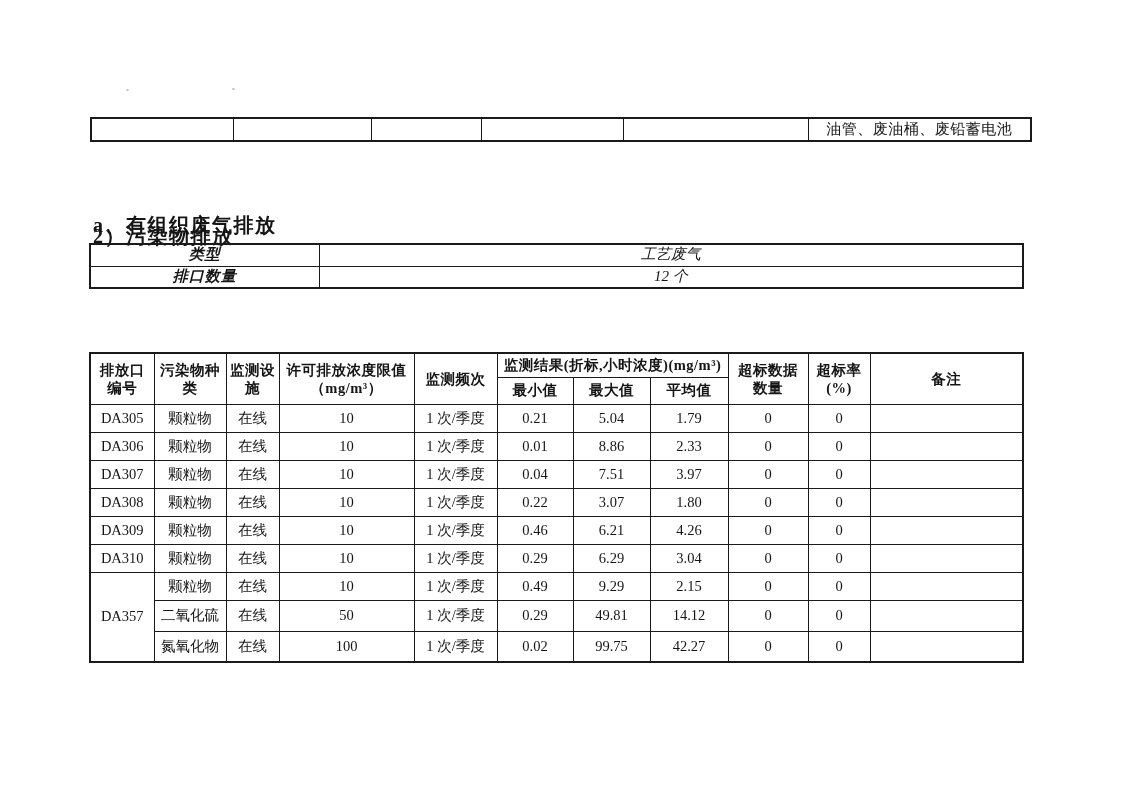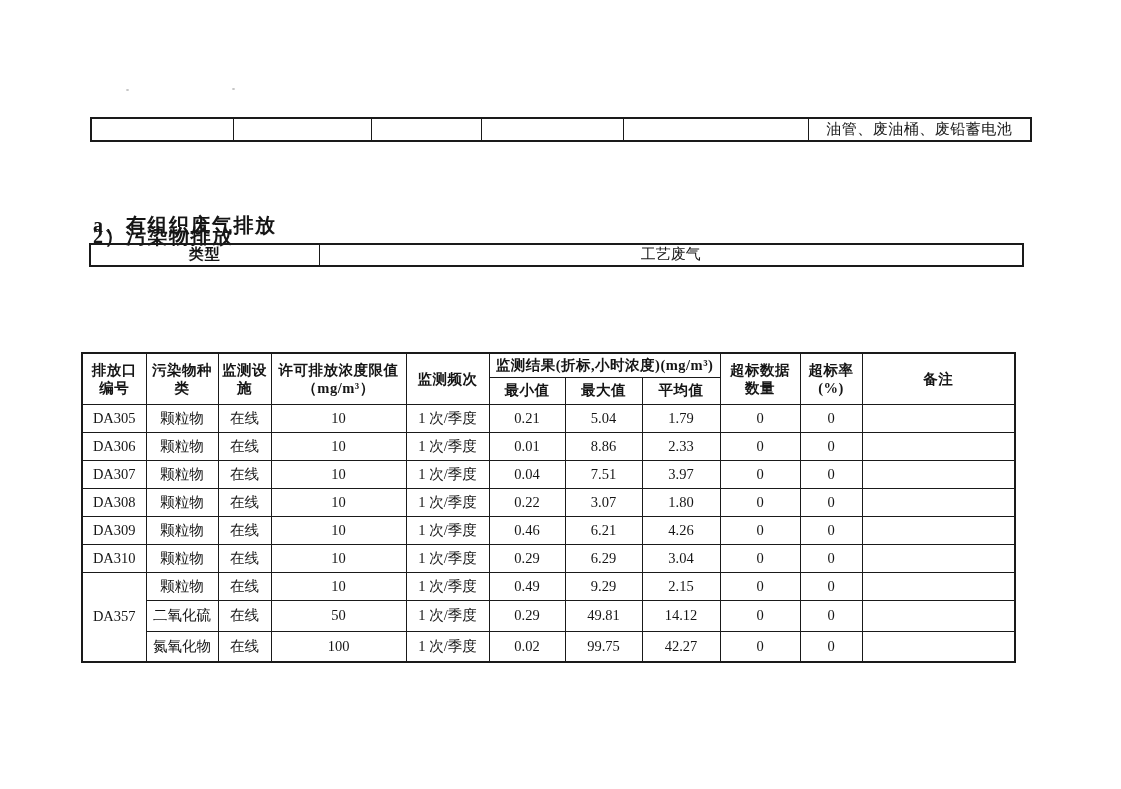--- a/index.html
+++ b/index.html
@@ -46,24 +46,24 @@
   .subsection-heading {
     position: absolute;
     left: 93px;
     top: 212px;
     font-size: 20px;
     font-weight: bold;
     letter-spacing: 1.5px;
   }
   
   .info-table { left: 89px; top: 243px; width: 933px; }
-  .info-table td { font-size: 15px; line-height: 1.32; }
+  .info-table td { font-size: 15px; line-height: 1.32; font-style: italic; }
   .info-table .row-label { font-weight: bold; letter-spacing: 1px; }
   
-  .main-table { left: 81px; top: 352px; width: 933px; }
+  .main-table { left: 89px; top: 352px; width: 933px; }
   .main-table th {
     font-size: 14.5px;
     font-weight: bold;
     line-height: 1.25;
     letter-spacing: 0.5px;
   }
   .main-table td { font-size: 14.5px; }
   .pre { white-space: pre-line; }
   .speck {
     position: absolute;
@@ -107,20 +107,24 @@
 
   <table class="doc-table info-table">
     <colgroup>
       <col style="width:229px">
         <col style="width:704px">
     </colgroup>
     <tbody>
       <tr style="height:22px">
         <td class="row-label">类型</td>
         <td>工艺废气</td>
+      </tr>
+      <tr style="height:22px">
+        <td class="row-label">排口数量</td>
+        <td>12 个</td>
       </tr>
     </tbody>
   </table>
 
   <table class="doc-table main-table">
     <colgroup>
       <col style="width:64px">
         <col style="width:72px">
         <col style="width:53px">
       <col style="width:135px">

